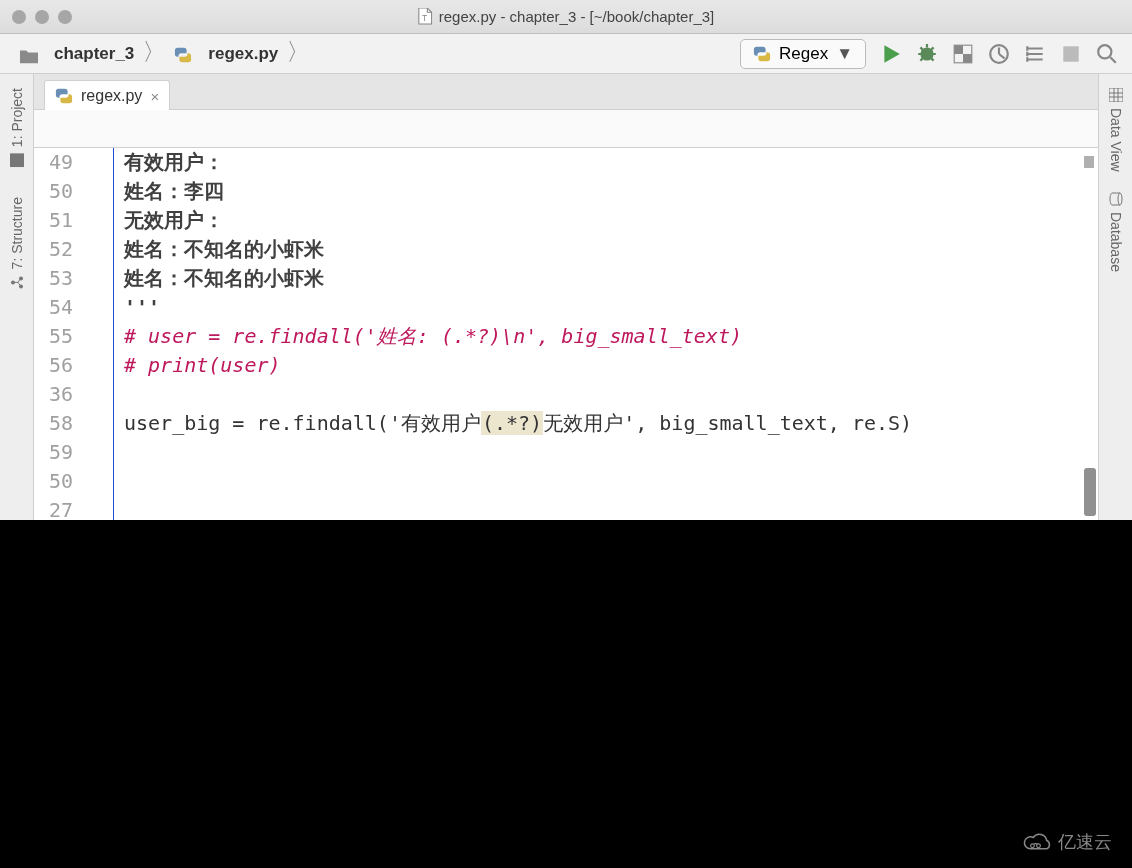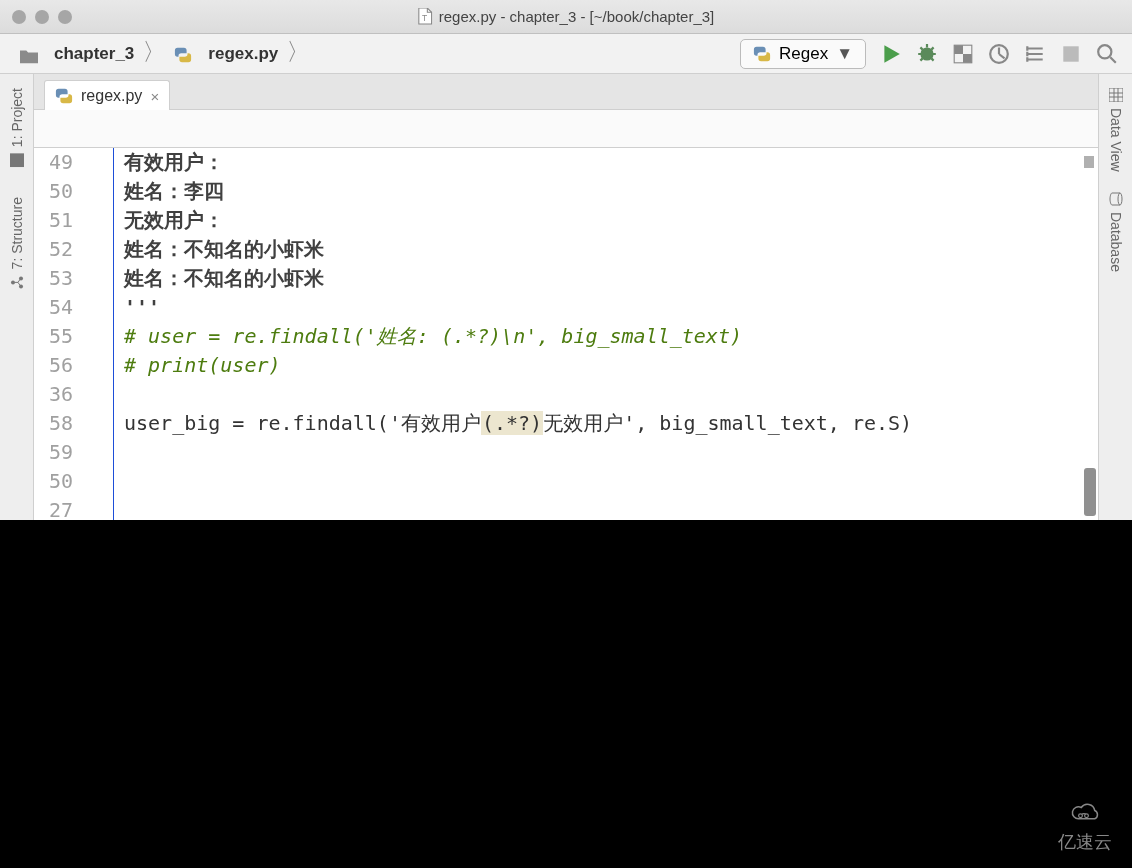--- a/index.html
+++ b/index.html
@@ -91,32 +91,32 @@
     position: relative; overflow: hidden;
   }
   .gutter {
     width: 80px; background: #fff; color: #a0a0a0; text-align: right; padding-right: 40px;
     border-right: 1px solid #1d4ed8; user-select: none;
   }
   .gutter-line { height: 29px; line-height: 29px; }
   .code { flex: 1; padding-left: 10px; position: relative;}
   .code-line { height: 29px; line-height: 29px; white-space: pre; color: #333;}
   .str { color: #404040; font-weight: bold; }
-  .comment { color: #4d7c0f; font-style: italic; }
+  .comment { color: #be185d; font-style: italic; }
   .highlight-bg { background: #ece6cf; padding: 0 1px;}
   .scroll-indicator {
     position: absolute; right: 4px; top: 8px; width: 10px; height: 12px; background: #b0b0b0;
   }
   .scroll-thumb {
     position: absolute; right: 2px; bottom: 4px; width: 12px; height: 48px; background: #909090;
     border-radius: 3px;
   }
   .watermark {
     position: absolute; right: 20px; bottom: 14px;
-    color: #888; font-size: 18px; display: flex; align-items: center; gap: 6px; flex-direction: column;
+    color: #888; font-size: 18px; display: flex; align-items: center; gap: 6px;
   }
   .watermark svg { width: 30px; height: 24px; }
 </style>
 </head>
 <body>
 
 <div class="ide-window">
 
   <div class="titlebar">
     <div class="traffic-lights">

